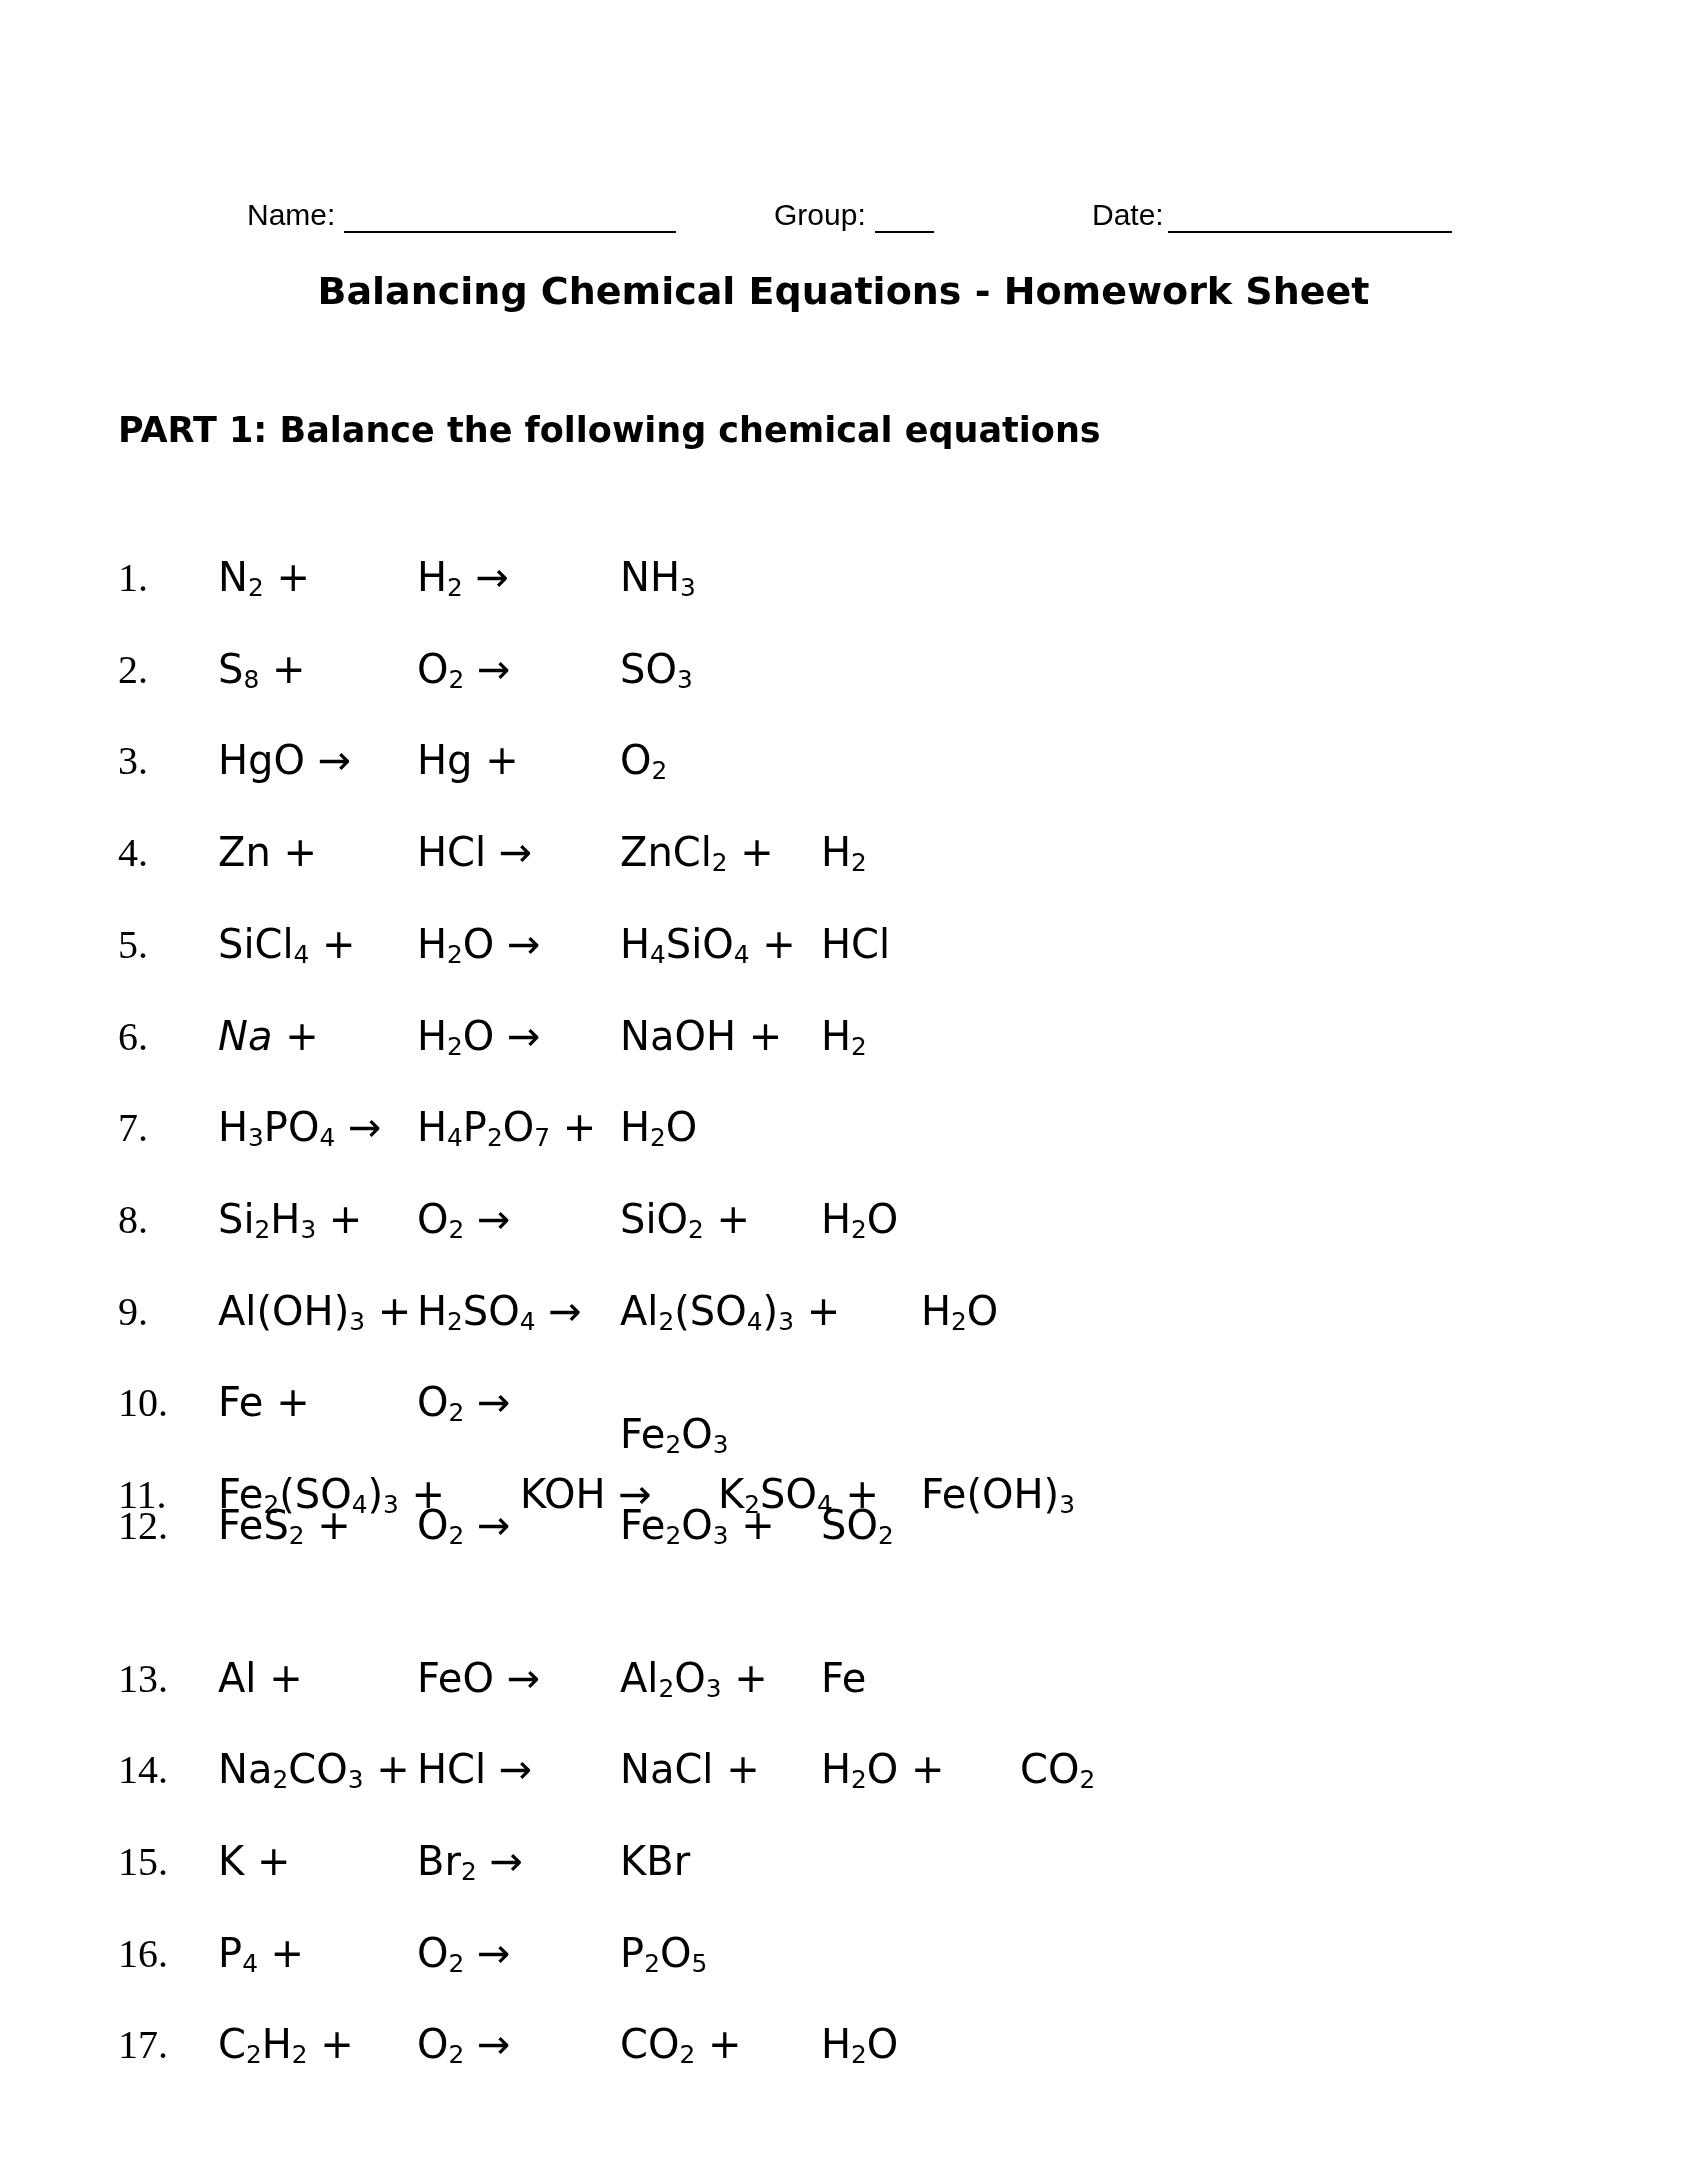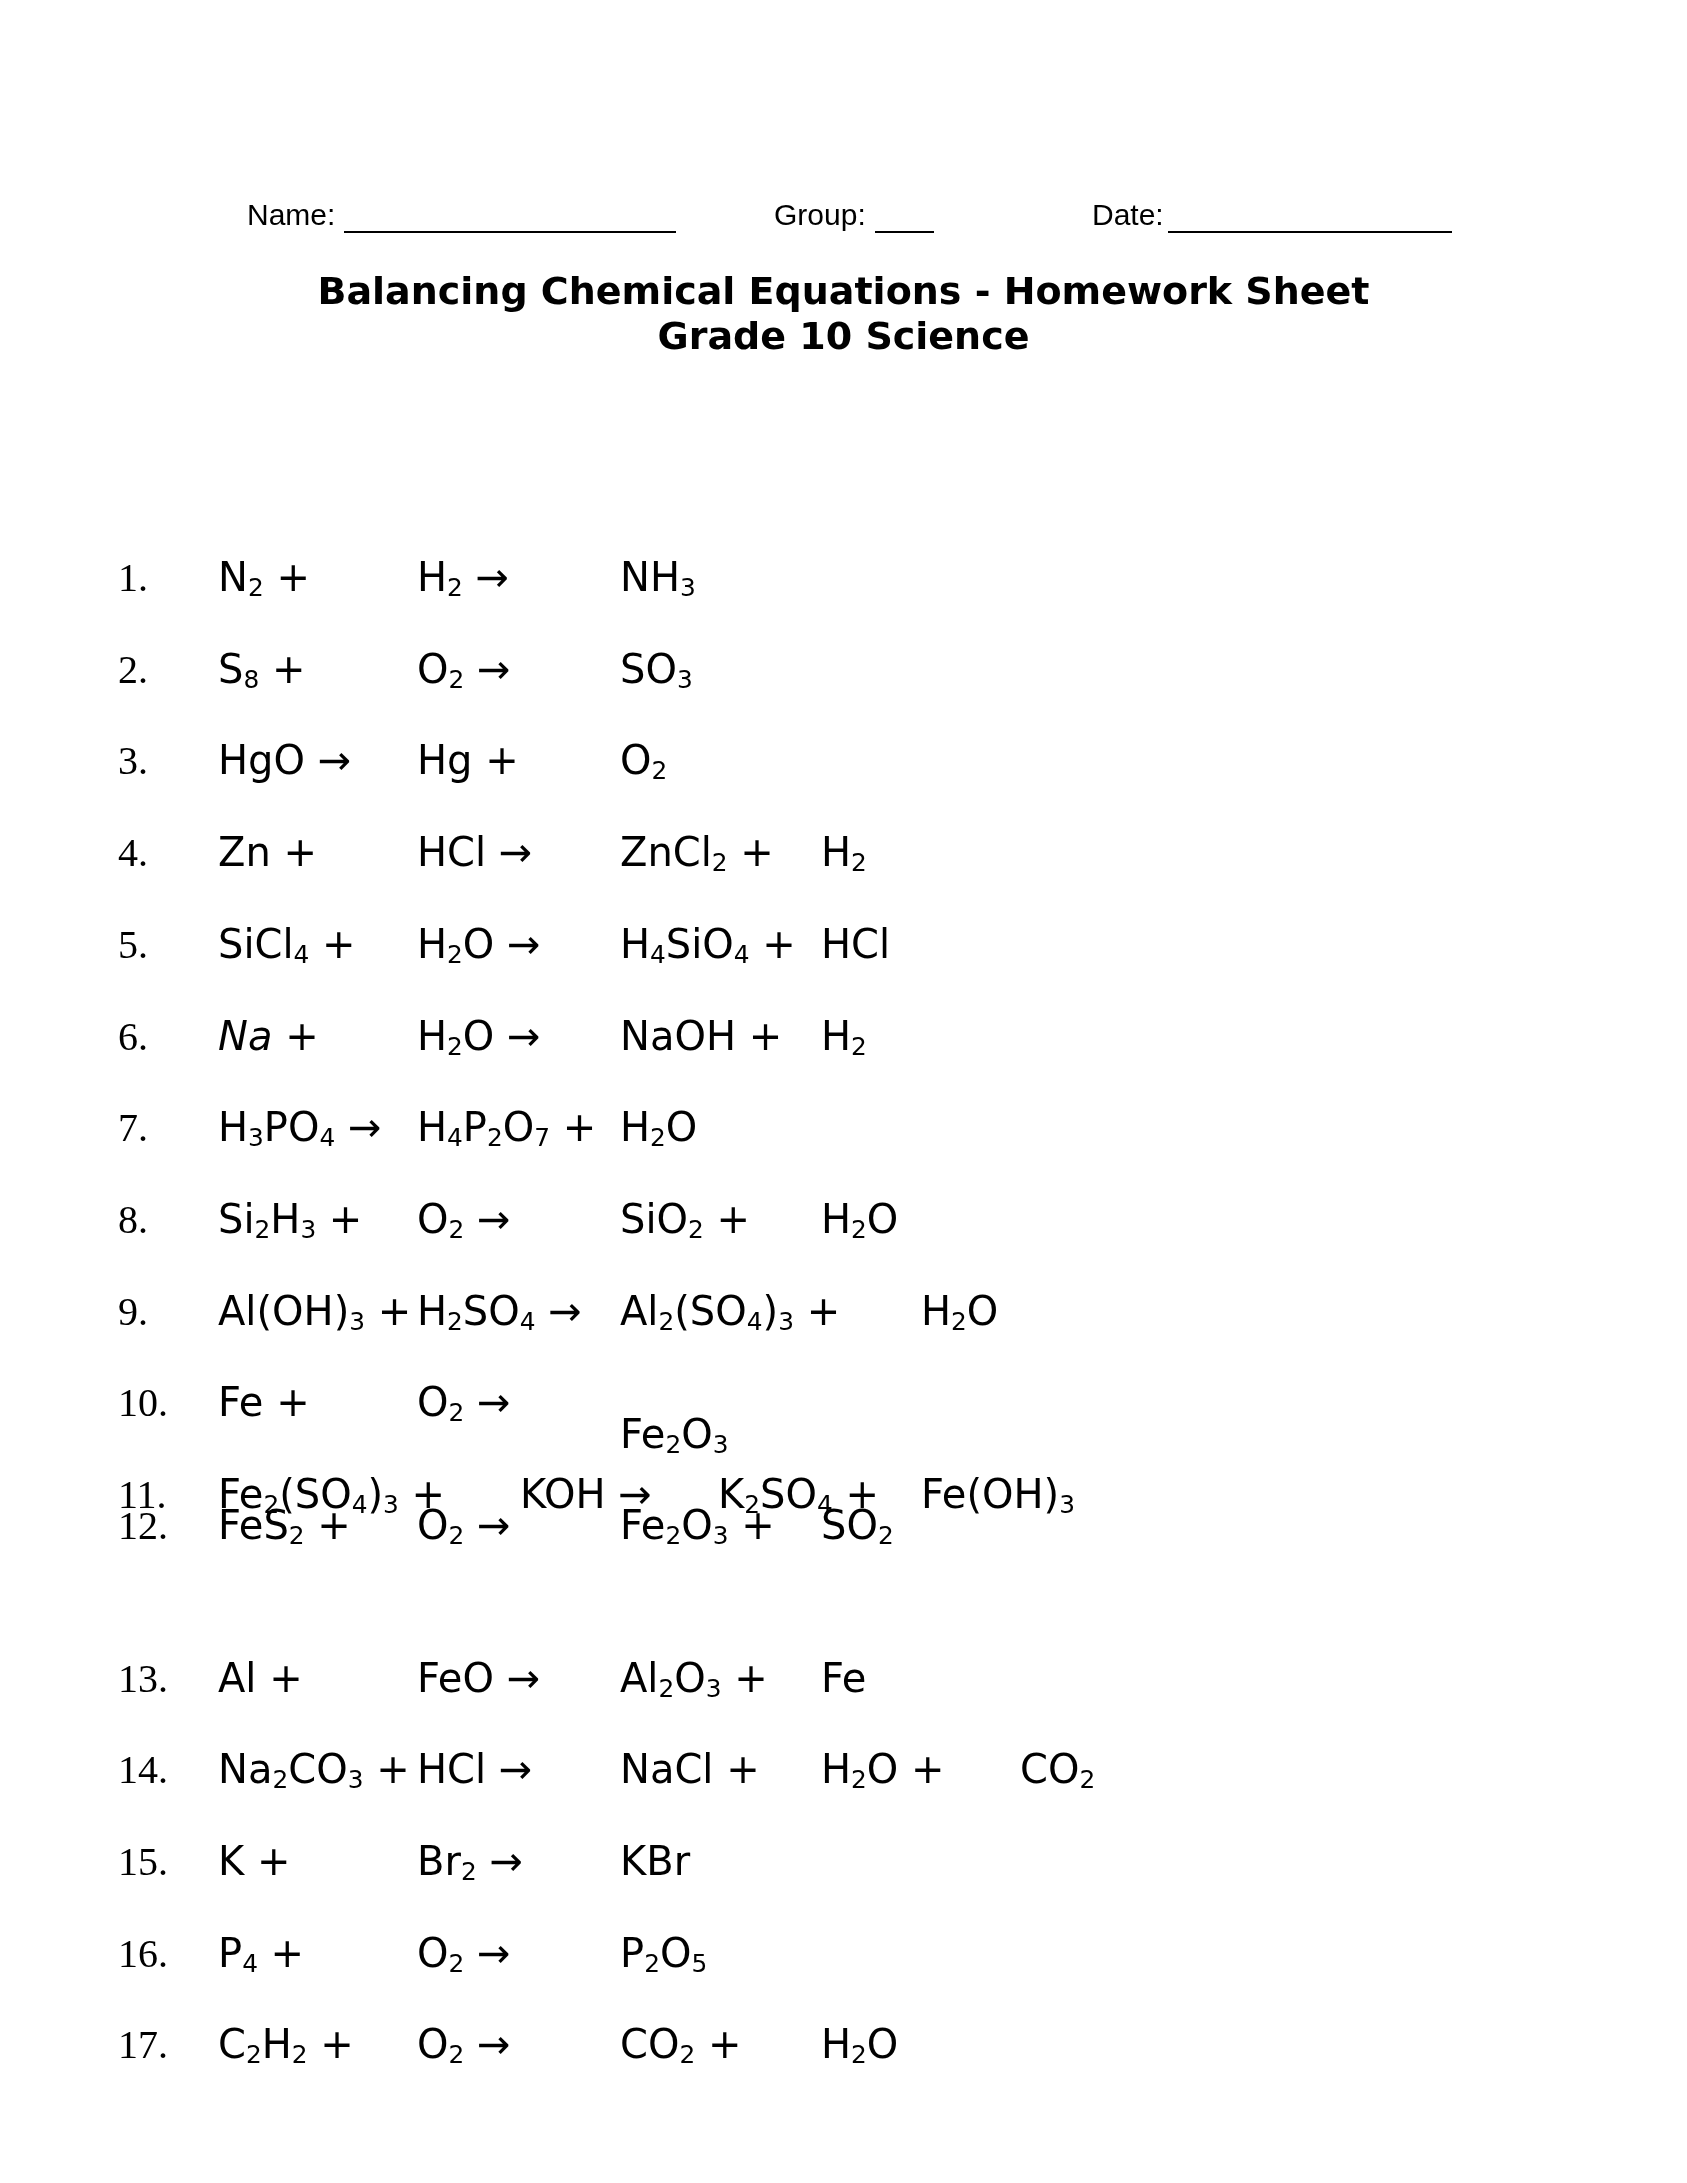--- a/index.html
+++ b/index.html
@@ -87,24 +87,24 @@
 <div class="abs hdr-line" style="left:344px; top:231px; width:332px;"></div>
 
 <div class="abs hdr-label" style="left:774px; top:197px;">Group:</div>
 <div class="abs hdr-line" style="left:875px; top:231px; width:59px;"></div>
 
 <div class="abs hdr-label" style="left:1092px; top:197px;">Date:</div>
 <div class="abs hdr-line" style="left:1168px; top:231px; width:284px;"></div>
 
 <div class="abs title-block">
   <div>Balancing Chemical Equations - Homework Sheet</div>
-  <div>Grade 10 Science</div>
 </div>
 
 <div class="abs instructions">
+  <div>PART 1: Balance the following chemical equations</div>
 </div>
 
 <div id="equation-list">
     <div class="eq-row" style="top: 552px;">
       <span class="eq-num" style="left: 118px;">1.</span>
       <span class="eq-term" style="left: 218px;">N<sub>2</sub> +</span>
       <span class="eq-term" style="left: 417px;">H<sub>2</sub> →</span>
       <span class="eq-term" style="left: 620px;">NH<sub>3</sub></span>
     </div>
     <div class="eq-row" style="top: 644px;">

